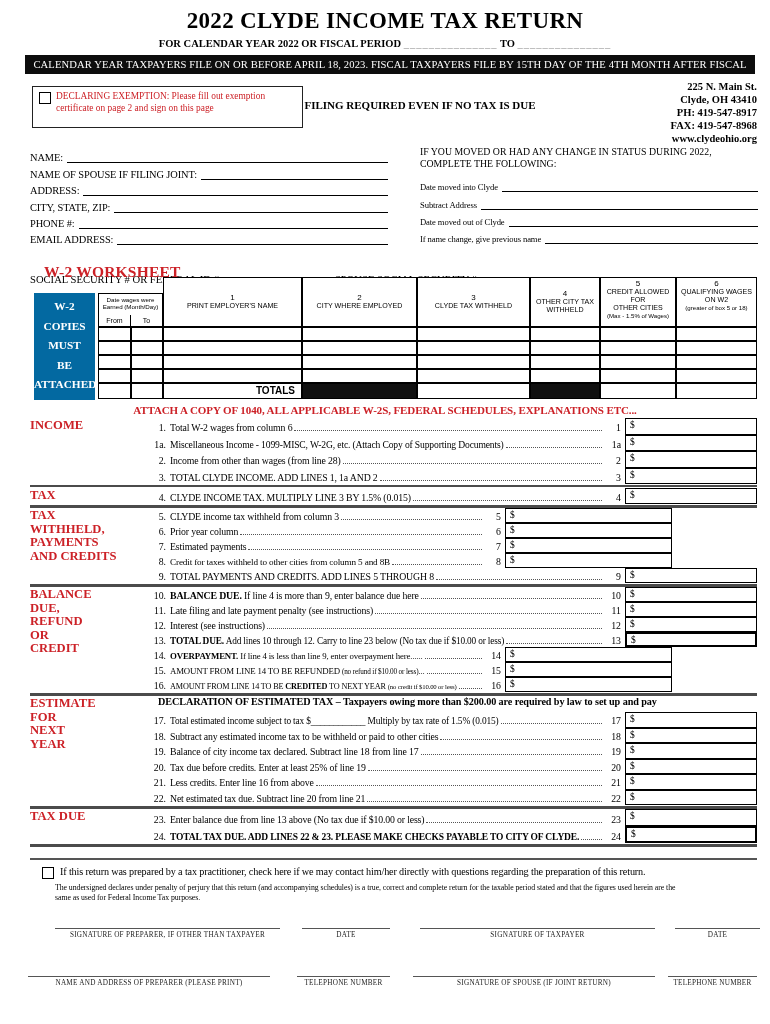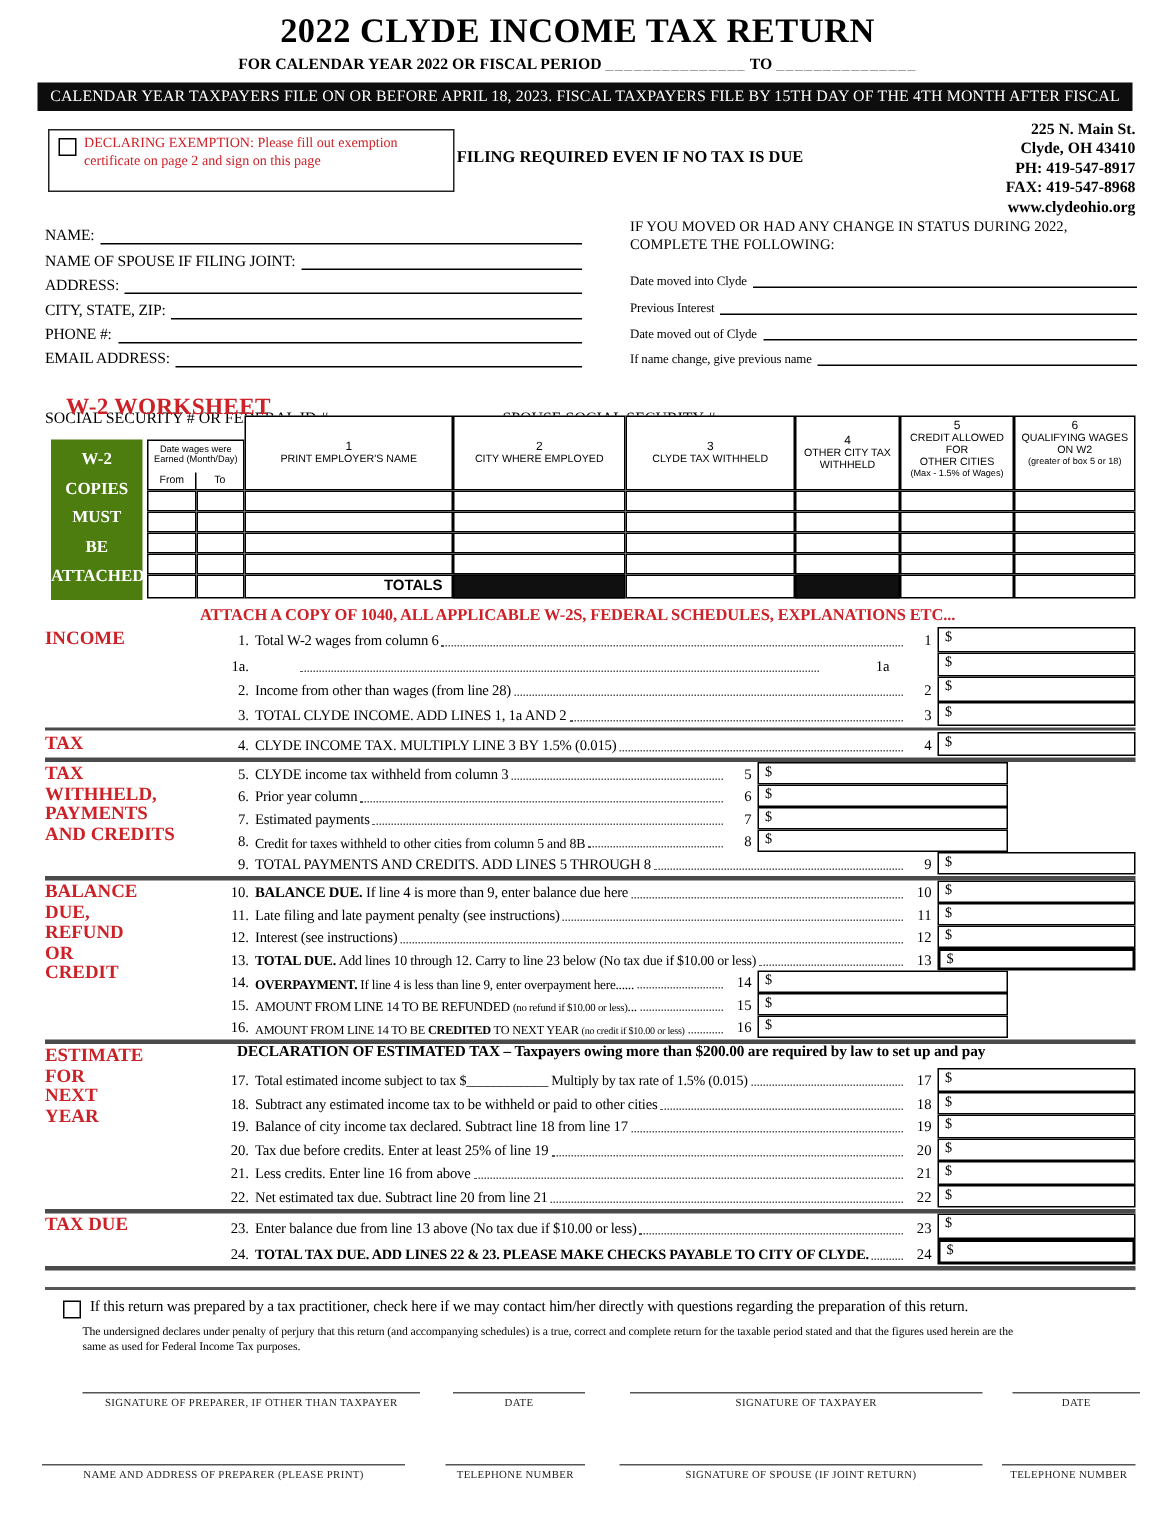--- a/index.html
+++ b/index.html
@@ -24,21 +24,21 @@
   .fieldrow .fill{flex:1;border-bottom:1.4px solid #000;height:12px;}
   .moved{top:146px;left:420px;width:338px;}
   .moved-head{font-size:9.8px;line-height:11.5px;white-space:pre-line;margin-bottom:6px;}
   .moved .fieldrow{height:17.3px;}
   .moved .flabel{font-size:8.6px;}
   .moved .fill{border-bottom:1.2px solid #000;}
   .ssn-row{top:246px;left:30px;width:727px;display:flex;align-items:flex-end;font-size:10.6px;margin-top:26px;}
   .ssn-row .ublank{border-bottom:1.2px solid #000;height:12px;}
   
   .ws-title{top:263px;left:44px;color:var(--red);font-weight:bold;font-size:15.5px;letter-spacing:.2px;}
-  .wsbox{top:293px;left:34px;width:61px;height:107px;background:#4d7c0f;color:#fff;font-weight:bold;
+  .wsbox{top:293px;left:34px;width:61px;height:107px;background:#0369a1;color:#fff;font-weight:bold;
          font-size:11.3px;line-height:19.5px;text-align:center;white-space:pre-line;padding-top:4px;box-sizing:border-box;}
   .tcell{position:absolute;border:1px solid #000;box-sizing:border-box;background:#fff;}
   .tcell.black{background:#101010;}
   .thead{display:flex;flex-direction:column;align-items:center;text-align:center;font-size:7.1px;line-height:8px;}
   .thead .num{font-size:8px;}
   .thead .sub{font-size:6.1px;}
   .thead.center{justify-content:center;}
   .thead.top{padding-top:2px;}
   .datehead{font-size:6.2px;line-height:7.2px;text-align:center;display:flex;flex-direction:column;}
   .datehead .ft{margin-top:auto;display:flex;font-size:7px;line-height:11px;}
@@ -136,21 +136,21 @@
 
   <div class="abs moved">
     <div class="moved-head">IF YOU MOVED OR HAD ANY CHANGE IN STATUS DURING 2022,
 COMPLETE THE FOLLOWING:</div>
     <div>
         <div class="fieldrow">
           <span class="flabel">Date moved into Clyde</span>
           <span class="fill"></span>
         </div>
         <div class="fieldrow">
-          <span class="flabel">Previous Interest</span>
+          <span class="flabel">Subtract Address</span>
           <span class="fill"></span>
         </div>
         <div class="fieldrow">
           <span class="flabel">Date moved out of Clyde</span>
           <span class="fill"></span>
         </div>
         <div class="fieldrow">
           <span class="flabel">If name change, give previous name</span>
           <span class="fill"></span>
         </div>
@@ -255,22 +255,23 @@
   <div class="abs formarea" id="formarea">
       <div class="fsection">
         <div class="slabel">INCOME</div>
         <div class="frow" style="height: 16.5px;">
           <span class="fnum">1.</span>
           <span class="ftext"><span>Total W-2 wages from column 6</span></span>
           <span class="leader"></span>
           <span class="fend">1</span>
           <span class="fbox">$</span>
         </div>
-        <div class="frow" style="height: 16.5px; gap: 28px;">
+        <div class="frow" style="height: 16.5px;">
           <span class="fnum">1a.</span>
+          <span class="ftext" style="font-size: 9.6px;"><span>Miscellaneous Income - 1099-MISC, W-2G, etc. (Attach Copy of Supporting Documents)</span></span>
           <span class="leader"></span>
           <span class="fend">1a</span>
           <span class="fbox">$</span>
         </div>
         <div class="frow" style="height: 16.5px;">
           <span class="fnum">2.</span>
           <span class="ftext"><span>Income from other than wages (from line 28)</span></span>
           <span class="leader"></span>
           <span class="fend">2</span>
           <span class="fbox">$</span>

